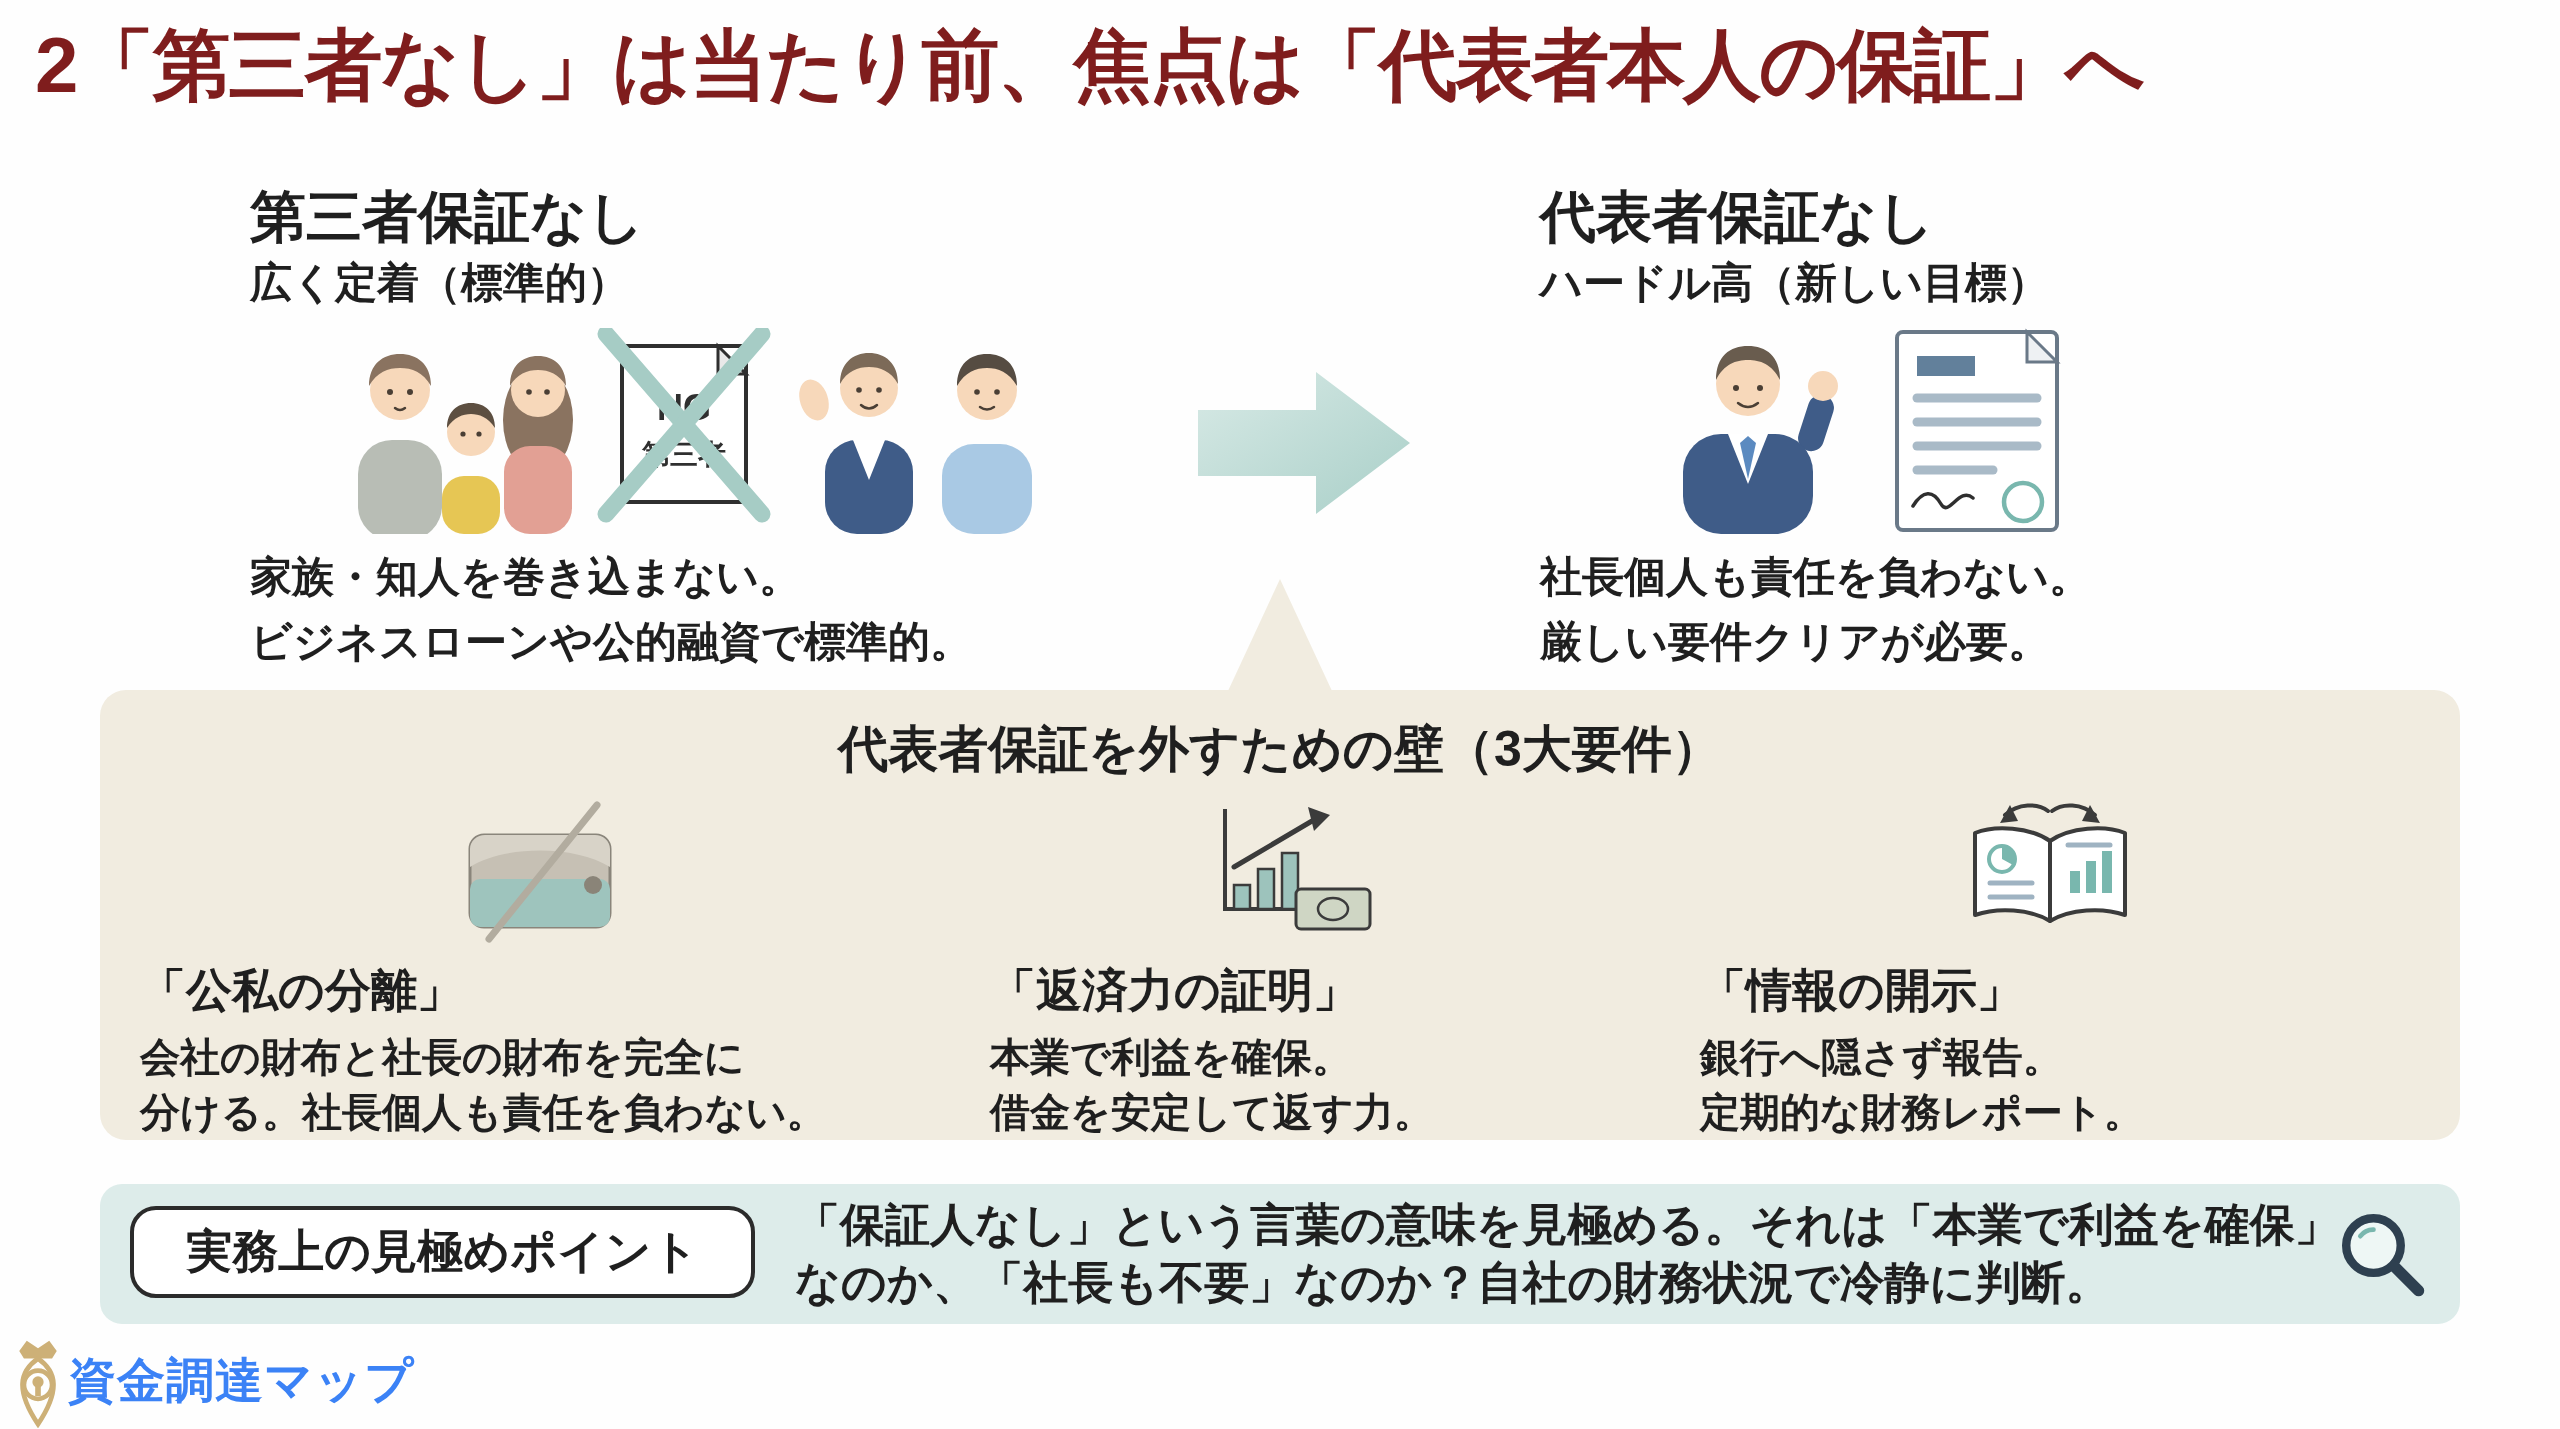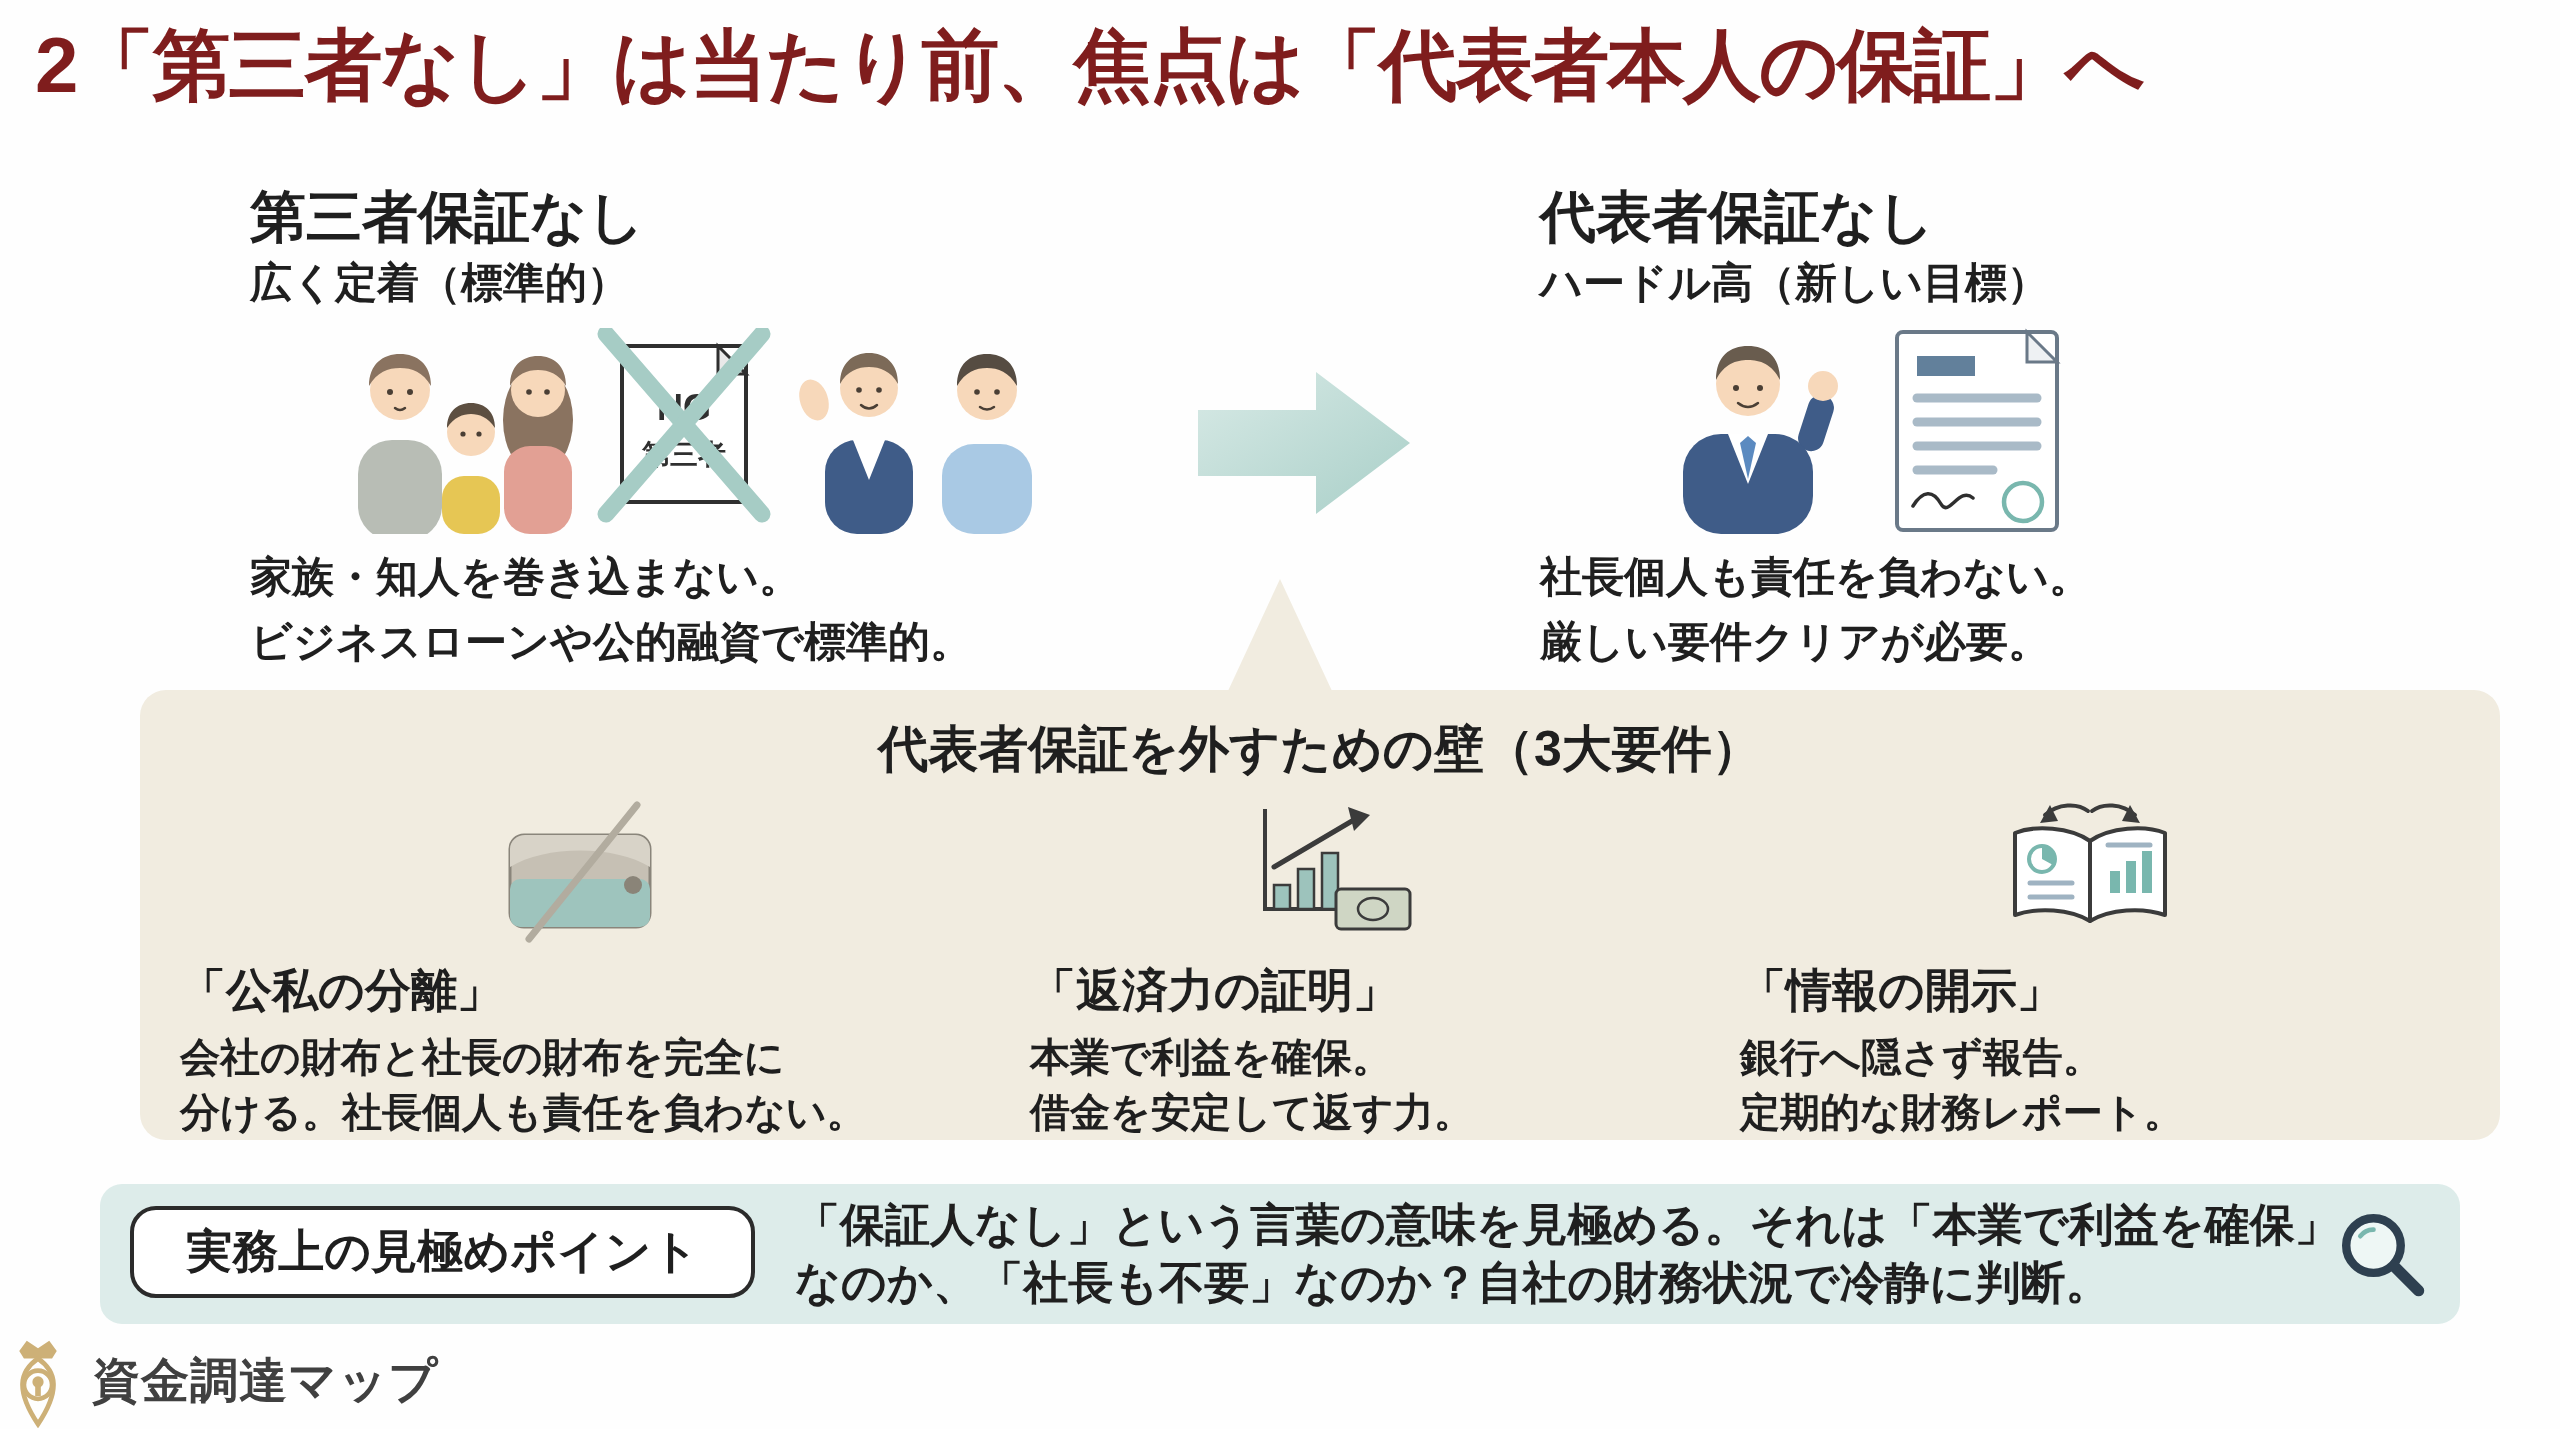--- a/index.html
+++ b/index.html
@@ -24,21 +24,21 @@
   .col-heading{font-size:56px;font-weight:800;line-height:1.1;}
   .col-subheading{font-size:42px;font-weight:800;margin-top:12px;line-height:1.1;}
   .illustration{margin-top:16px;height:212px;display:flex;justify-content:center;align-items:flex-end;}
   .caption{font-size:42px;font-weight:700;line-height:1.55;margin-top:10px;}
 
   .big-arrow{position:absolute;left:1198px;top:372px;width:212px;height:142px;}
 
   
   .req-panel{
     position:absolute;left:100px;top:690px;width:2360px;height:450px;
-    background:#f1ece0;border-radius:26px;margin-left:40px;
+    background:#f1ece0;border-radius:26px;
   }
   .req-notch{
     position:absolute;left:1228px;top:579px;width:0;height:0;
     border-left:52px solid transparent;border-right:52px solid transparent;
     border-bottom:112px solid #f1ece0;
   }
   .req-title{
     position:absolute;left:0;top:26px;width:100%;text-align:center;
     font-size:50px;font-weight:800;
   }
@@ -66,21 +66,21 @@
     font-size:45px;font-weight:800;line-height:1.28;
   }
   .magnifier{position:absolute;right:32px;top:24px;width:94px;height:94px;}
 
   
   .footer-logo{
     position:absolute;left:8px;top:1334px;display:flex;align-items:center;
   }
   .footer-logo .pin{width:60px;height:94px;}
   .logo-text{
-    font-size:48px;font-weight:800;color:#404040;margin-left:24px;
+    font-size:48px;font-weight:800;color:#3b82f6;
     letter-spacing:1px;white-space:nowrap;
   }
 </style>
 </head>
 <body>
 
 <div class="frame">
 
   <div class="title">2「第三者なし」は当たり前、焦点は「代表者本人の保証」へ</div>
 

